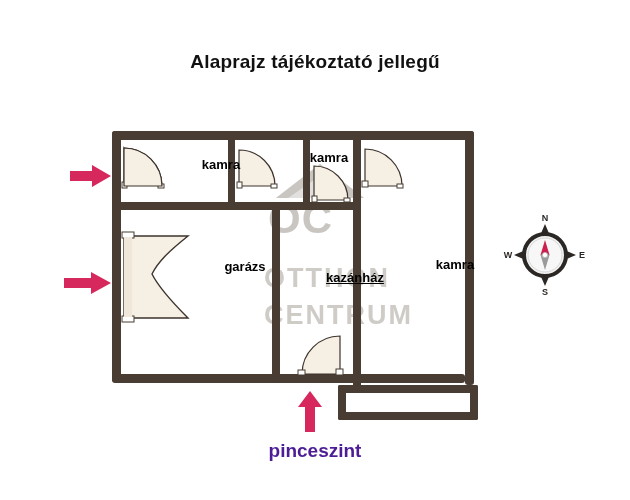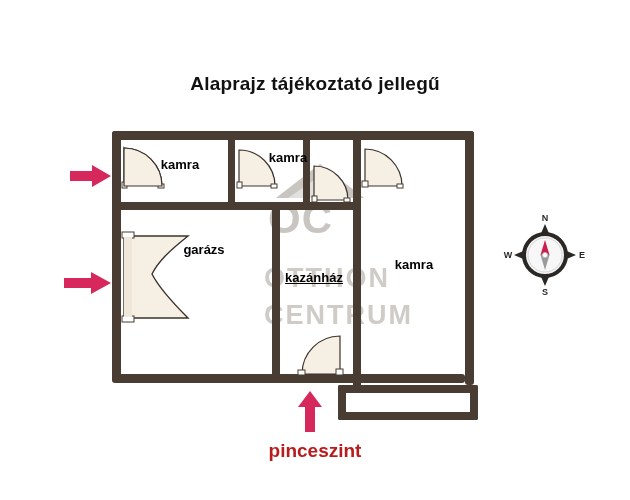--- a/index.html
+++ b/index.html
@@ -11,37 +11,37 @@
     position: relative;
     width: 630px;
     height: 500px;
     background: #ffffff;
     overflow: hidden;
     font-family: "Liberation Sans", sans-serif;
   }
   #title {
     position: absolute;
     left: 0;
-    top: 73px;
+    top: 51px;
     width: 630px;
     text-align: center;
     font-size: 19px;
     font-weight: bold;
     color: #111111;
     letter-spacing: 0.2px;
   }
   #bottom-caption {
     position: absolute;
     left: 0;
     top: 440px;
     width: 630px;
     text-align: center;
     font-size: 19px;
     font-weight: bold;
-    color: #b91c1c;
+    color: #4c1d95;
   }
   #plan {
     position: absolute;
     left: 0;
     top: 0;
     width: 630px;
     height: 500px;
   }
   .wm {
     position: absolute;
@@ -74,20 +74,21 @@
     letter-spacing: 2px;
     line-height: 27px;
   }
   .room-label {
     position: absolute;
     font-size: 13px;
     font-weight: bold;
     color: #000000;
     white-space: nowrap;
     transform: translateX(-50%);
+    margin-left: 41px;
   }
   #compass {
     position: absolute;
     left: 502px;
     top: 212px;
     width: 86px;
     height: 86px;
   }
 </style>
 </head>
@@ -171,21 +172,21 @@
     <g>
       <path d="M340 336 A38 38 0 0 0 302 374 L340 374 Z" fill="#f6efe4" stroke="#3d332c" stroke-width="1.2"></path>
       <rect x="298" y="370" width="7" height="5" fill="#ffffff" stroke="#493c33" stroke-width="1"></rect>
       <rect x="336" y="369" width="7" height="6" fill="#ffffff" stroke="#493c33" stroke-width="1"></rect>
     </g>
 
   </svg>
 
   <div class="room-label" style="left:180px; top:157px;">kamra</div>
   <div class="room-label" style="left:288px; top:150px;">kamra</div>
-  <div class="room-label" style="left:204px; top:242px;">garázs</div>
+  <div class="room-label" style="left:204px; top:259px;">garázs</div>
   <div class="room-label" style="left:314px; top:270px;text-decoration:underline;">kazánház</div>
   <div class="room-label" style="left:414px; top:257px;">kamra</div>
 
   <svg style="position:absolute; left:70px; top:164px;" width="42" height="24" viewBox="0 0 42 24">
     <path d="M0 7 L22 7 L22 1 L41 12 L22 23 L22 17 L0 17 Z" fill="#d6285c"></path>
   </svg>
 
   <svg style="position:absolute; left:64px; top:271px;" width="48" height="24" viewBox="0 0 48 24">
     <path d="M0 7 L27 7 L27 1 L47 12 L27 23 L27 17 L0 17 Z" fill="#d6285c"></path>
   </svg>

